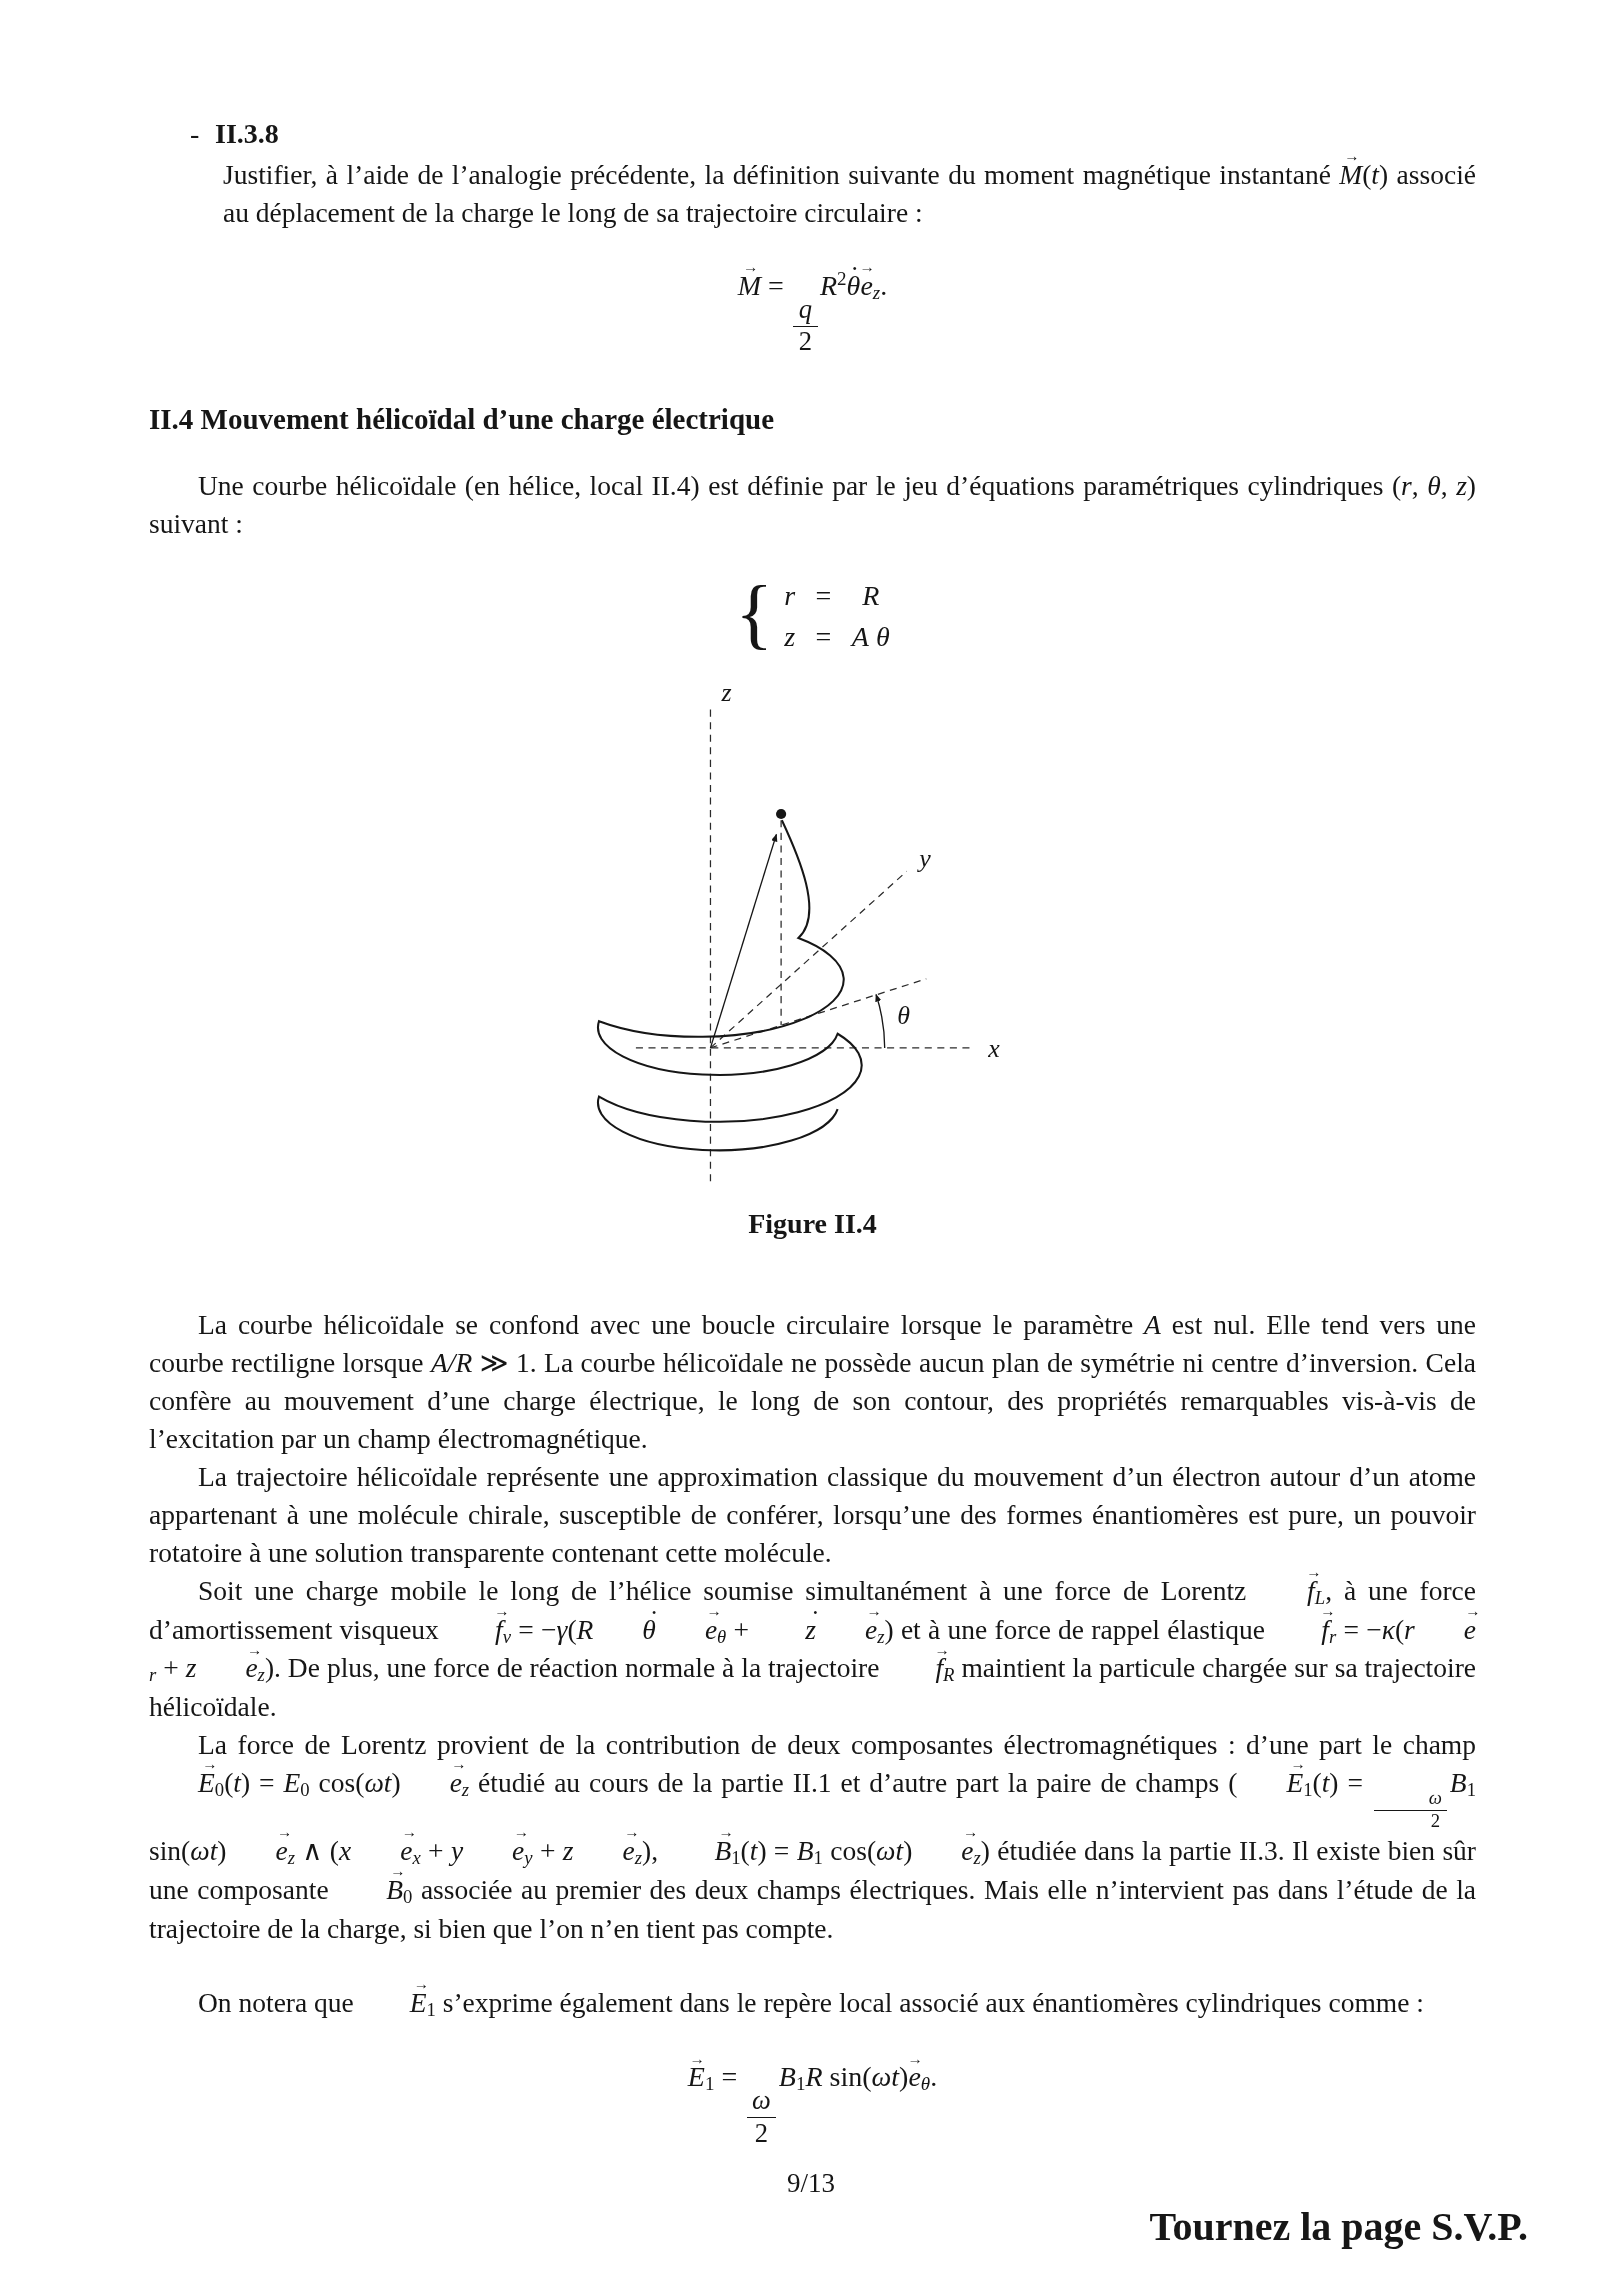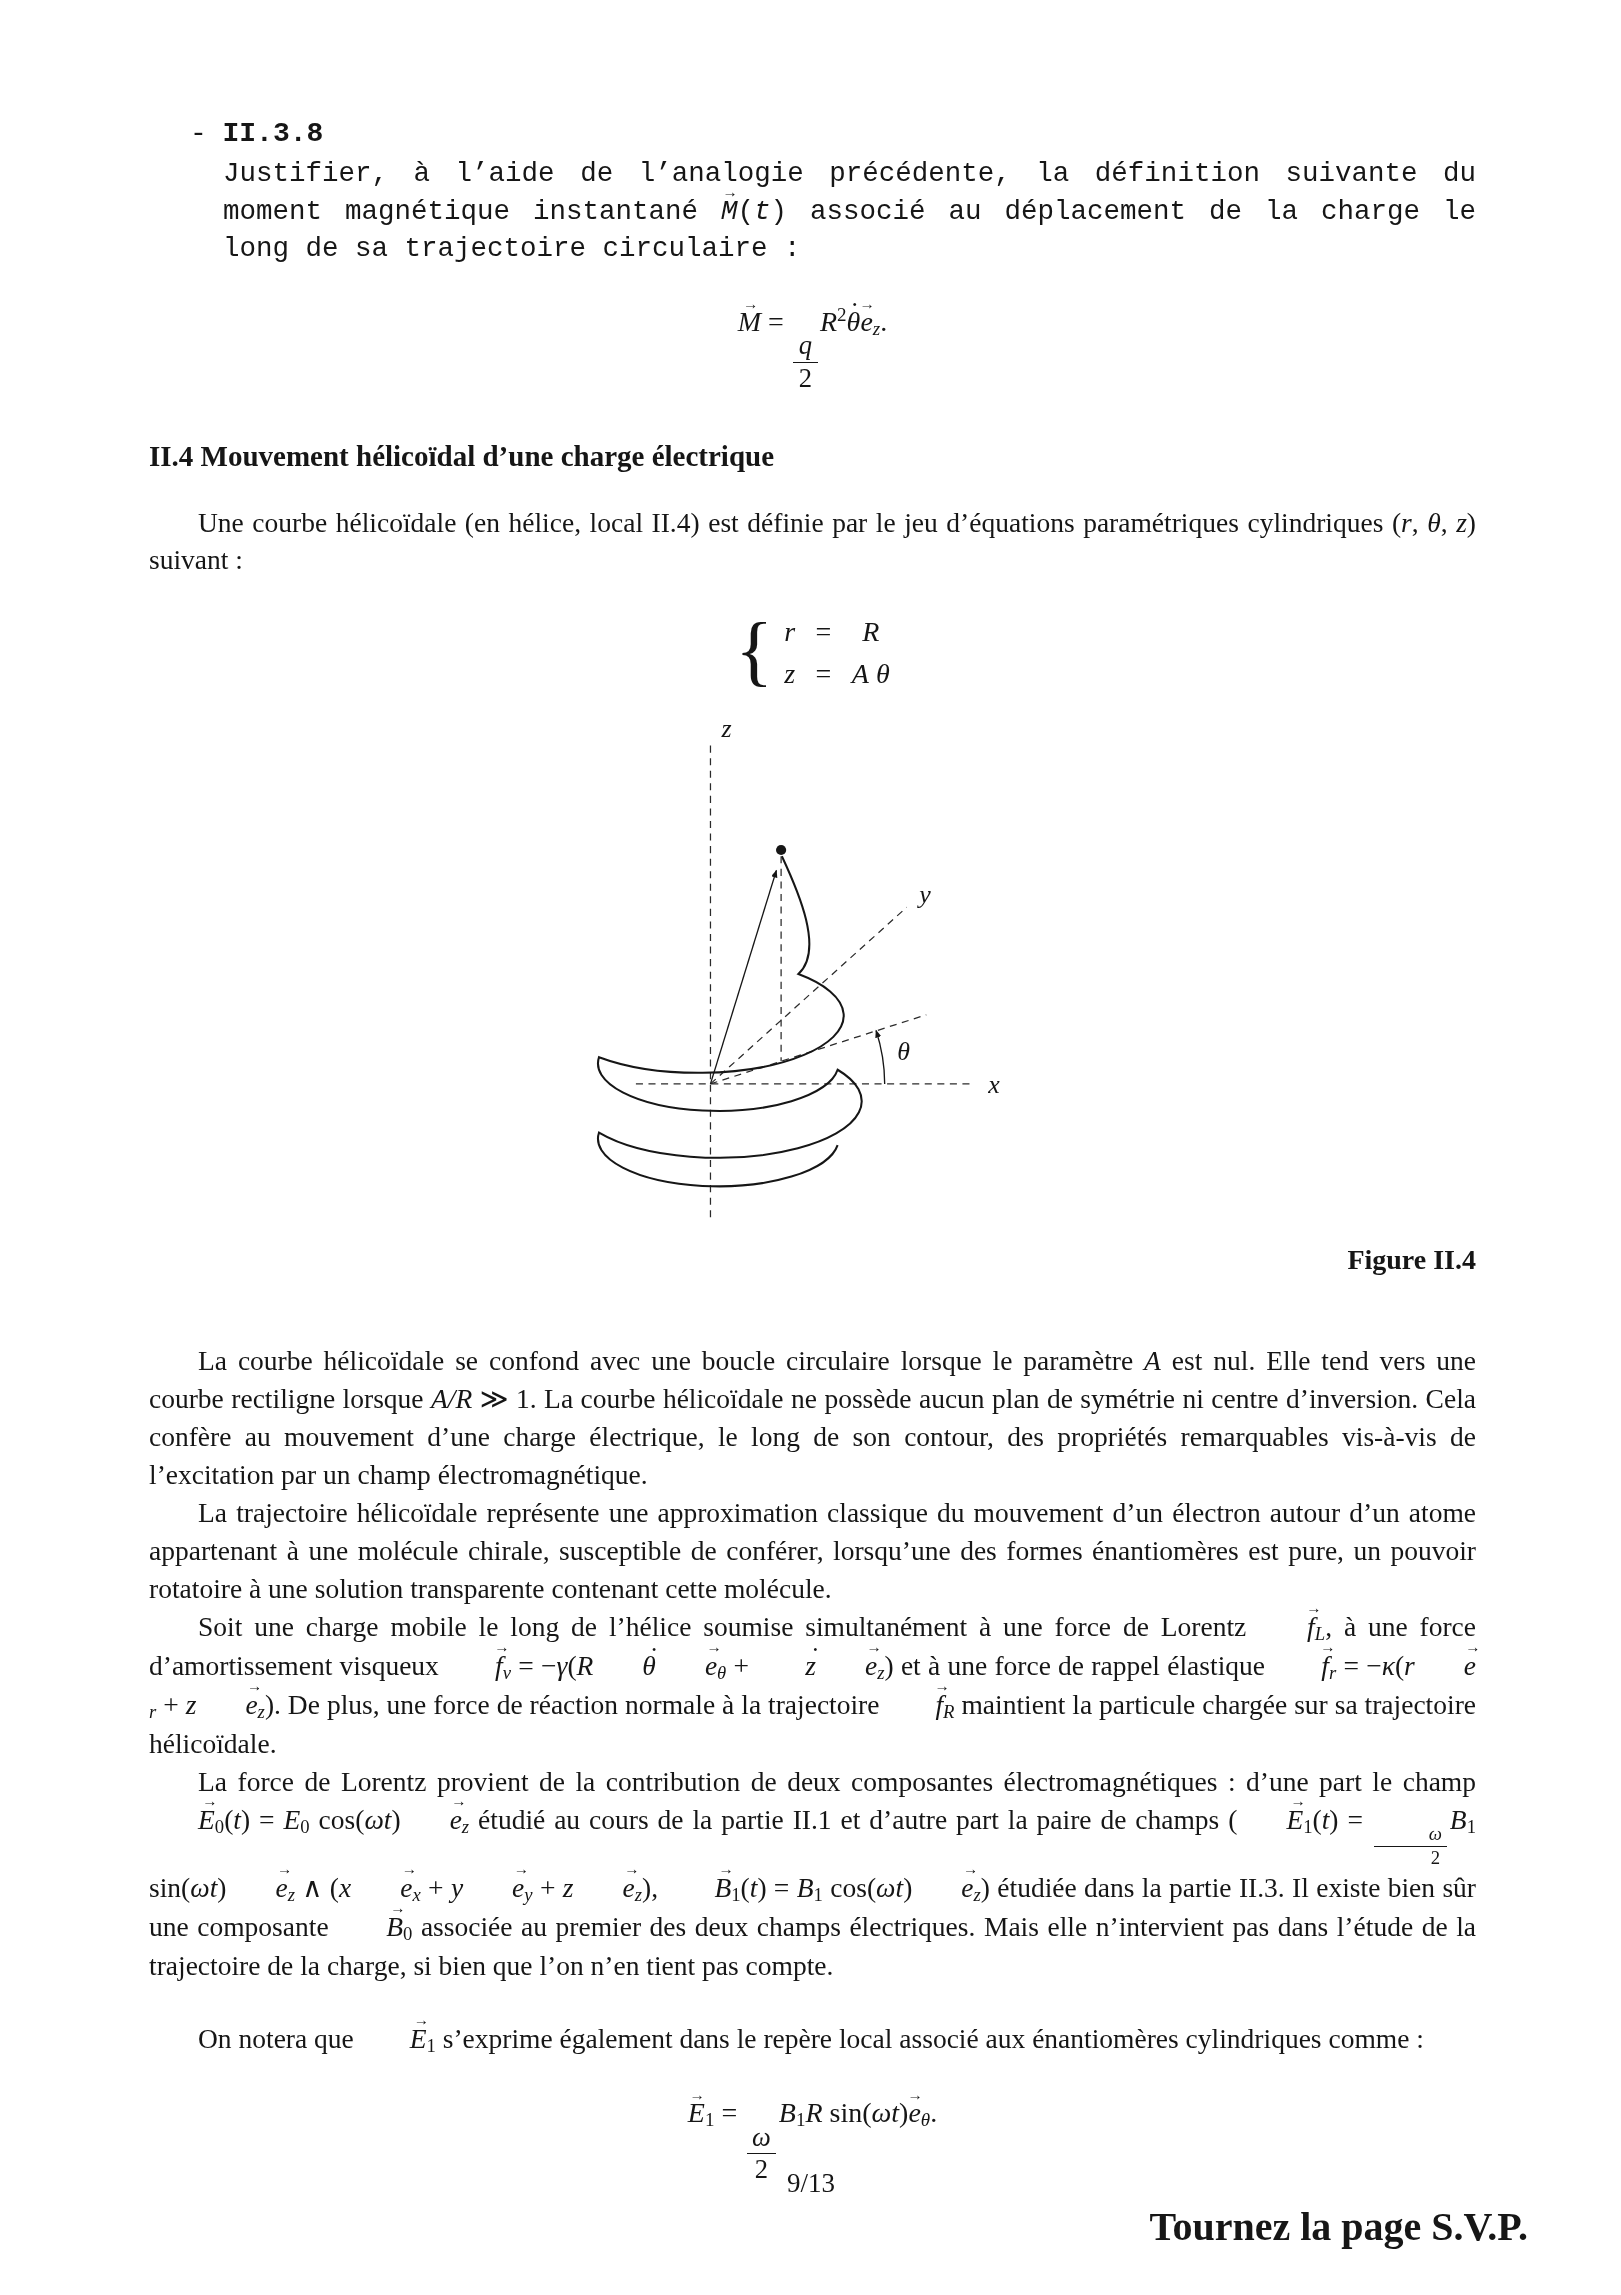--- a/index.html
+++ b/index.html
@@ -6,21 +6,21 @@
   html, body { background:#ffffff; }
   body {
     width:1622px; height:2295px;
     position:relative; overflow:hidden;
     font-family:"Liberation Serif","DejaVu Serif",serif;
     font-size:27.5px; color:#161616;
   }
   .content { position:absolute; left:149px; top:118px; width:1327px; }
 
   
-  .question { margin-left:41px;font-family:Liberation Mono, monospace; }
+  .question { margin-left:41px; }
   .q-head { font-size:28px; }
   .q-dash { font-weight:normal; margin-right:15.7px; }
   .q-label { font-weight:bold; }
   .q-body { margin-left:33px; margin-top:6.3px; text-align:justify; line-height:1.36; }
 
   
   .sec-heading { font-weight:bold; font-size:29px; margin:46px 0 31px 0; }
   .para { text-align:justify; text-indent:49px; line-height:1.38; }
   .p-after-fig { margin-top:66px; }
   .p-gap { margin-top:36px; }
@@ -54,21 +54,21 @@
   .sys-rows { display:grid; grid-template-columns:auto auto auto; column-gap:20.4px; row-gap:4.7px; font-size:28px; }
   .sys-c1, .sys-c2, .sys-c3 { text-align:center; }
 
   
   .figure { margin:23.6px auto 0 auto; text-align:center; }
   .helix-svg { display:block; margin:0 auto; }
   .dash { stroke:#2b2b2b; stroke-width:1.6; stroke-dasharray:9 7; fill:none; }
   .helix { stroke:#161616; stroke-width:2.6; fill:none; }
   .thin { stroke:#161616; stroke-width:1.7; fill:none; }
   .axlbl { font-family:"Liberation Serif","DejaVu Serif",serif; font-style:italic; font-size:33px; fill:#161616; }
-  .fig-caption { text-align:right; font-weight:bold; font-size:28px; margin-top:11px; }
+  .fig-caption { text-align:center; font-weight:bold; font-size:28px; margin-top:11px; }
 
   
   .page-number { position:absolute; top:2168px; left:0; width:100%; text-align:center; font-size:27px; }
   .turn-note { position:absolute; top:2203px; right:94px; font-weight:bold; font-size:40px; }
 </style>
 </head>
 <body>
 
 <div class="content">
 

